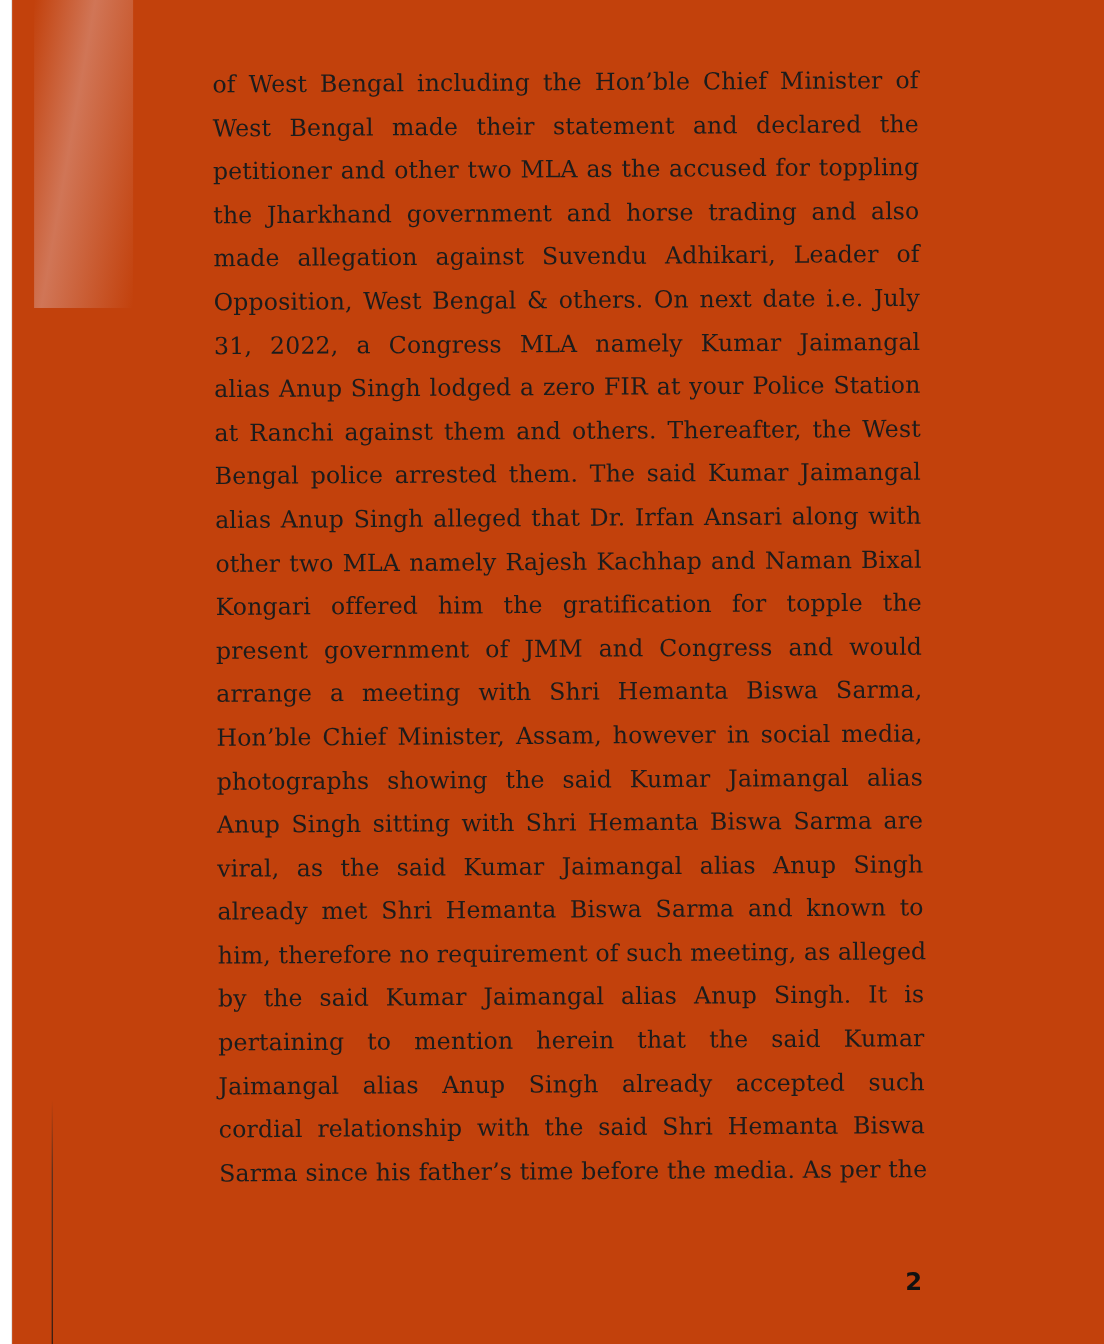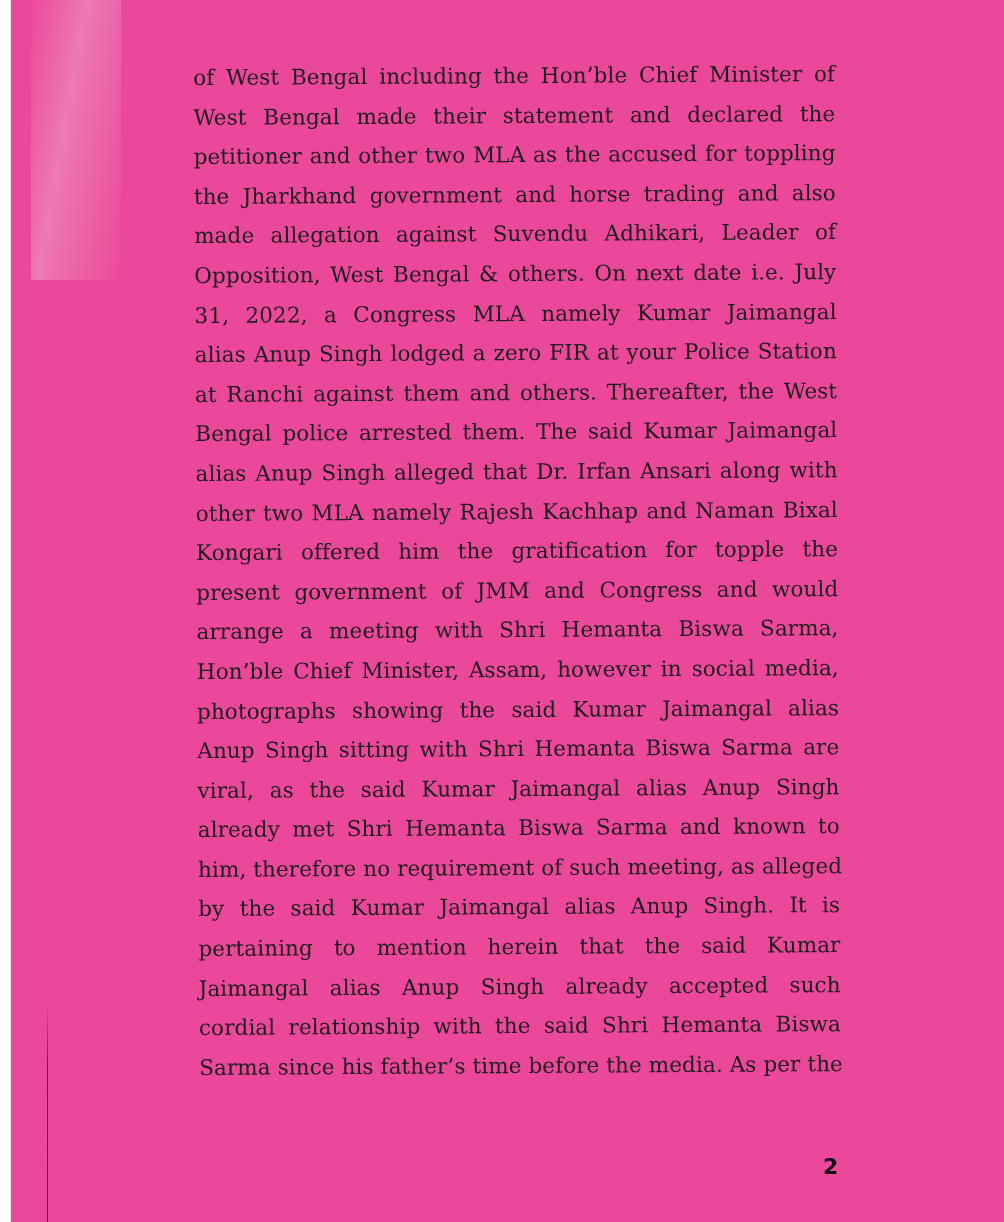--- a/index.html
+++ b/index.html
@@ -14,21 +14,21 @@
       overflow: hidden;
       font-family: "DejaVu Serif", "Liberation Serif", serif;
       color: #1c1c1c;
     }
     .page {
       position: absolute;
       left: 10px;
       top: 0;
       width: 994px;
       height: 1222px;
-      background: #ec4899;
+      background: #c2410c;
       border-left: 1px solid #e6e6e6;
     }
     .scan-shadow {
       position: absolute;
       left: 20px;
       top: 0;
       width: 90px;
       height: 280px;
       background: linear-gradient(100deg, rgba(235,215,225,0.0) 0%, rgba(235,215,225,0.35) 40%, rgba(235,215,225,0.0) 100%);
       pointer-events: none;

